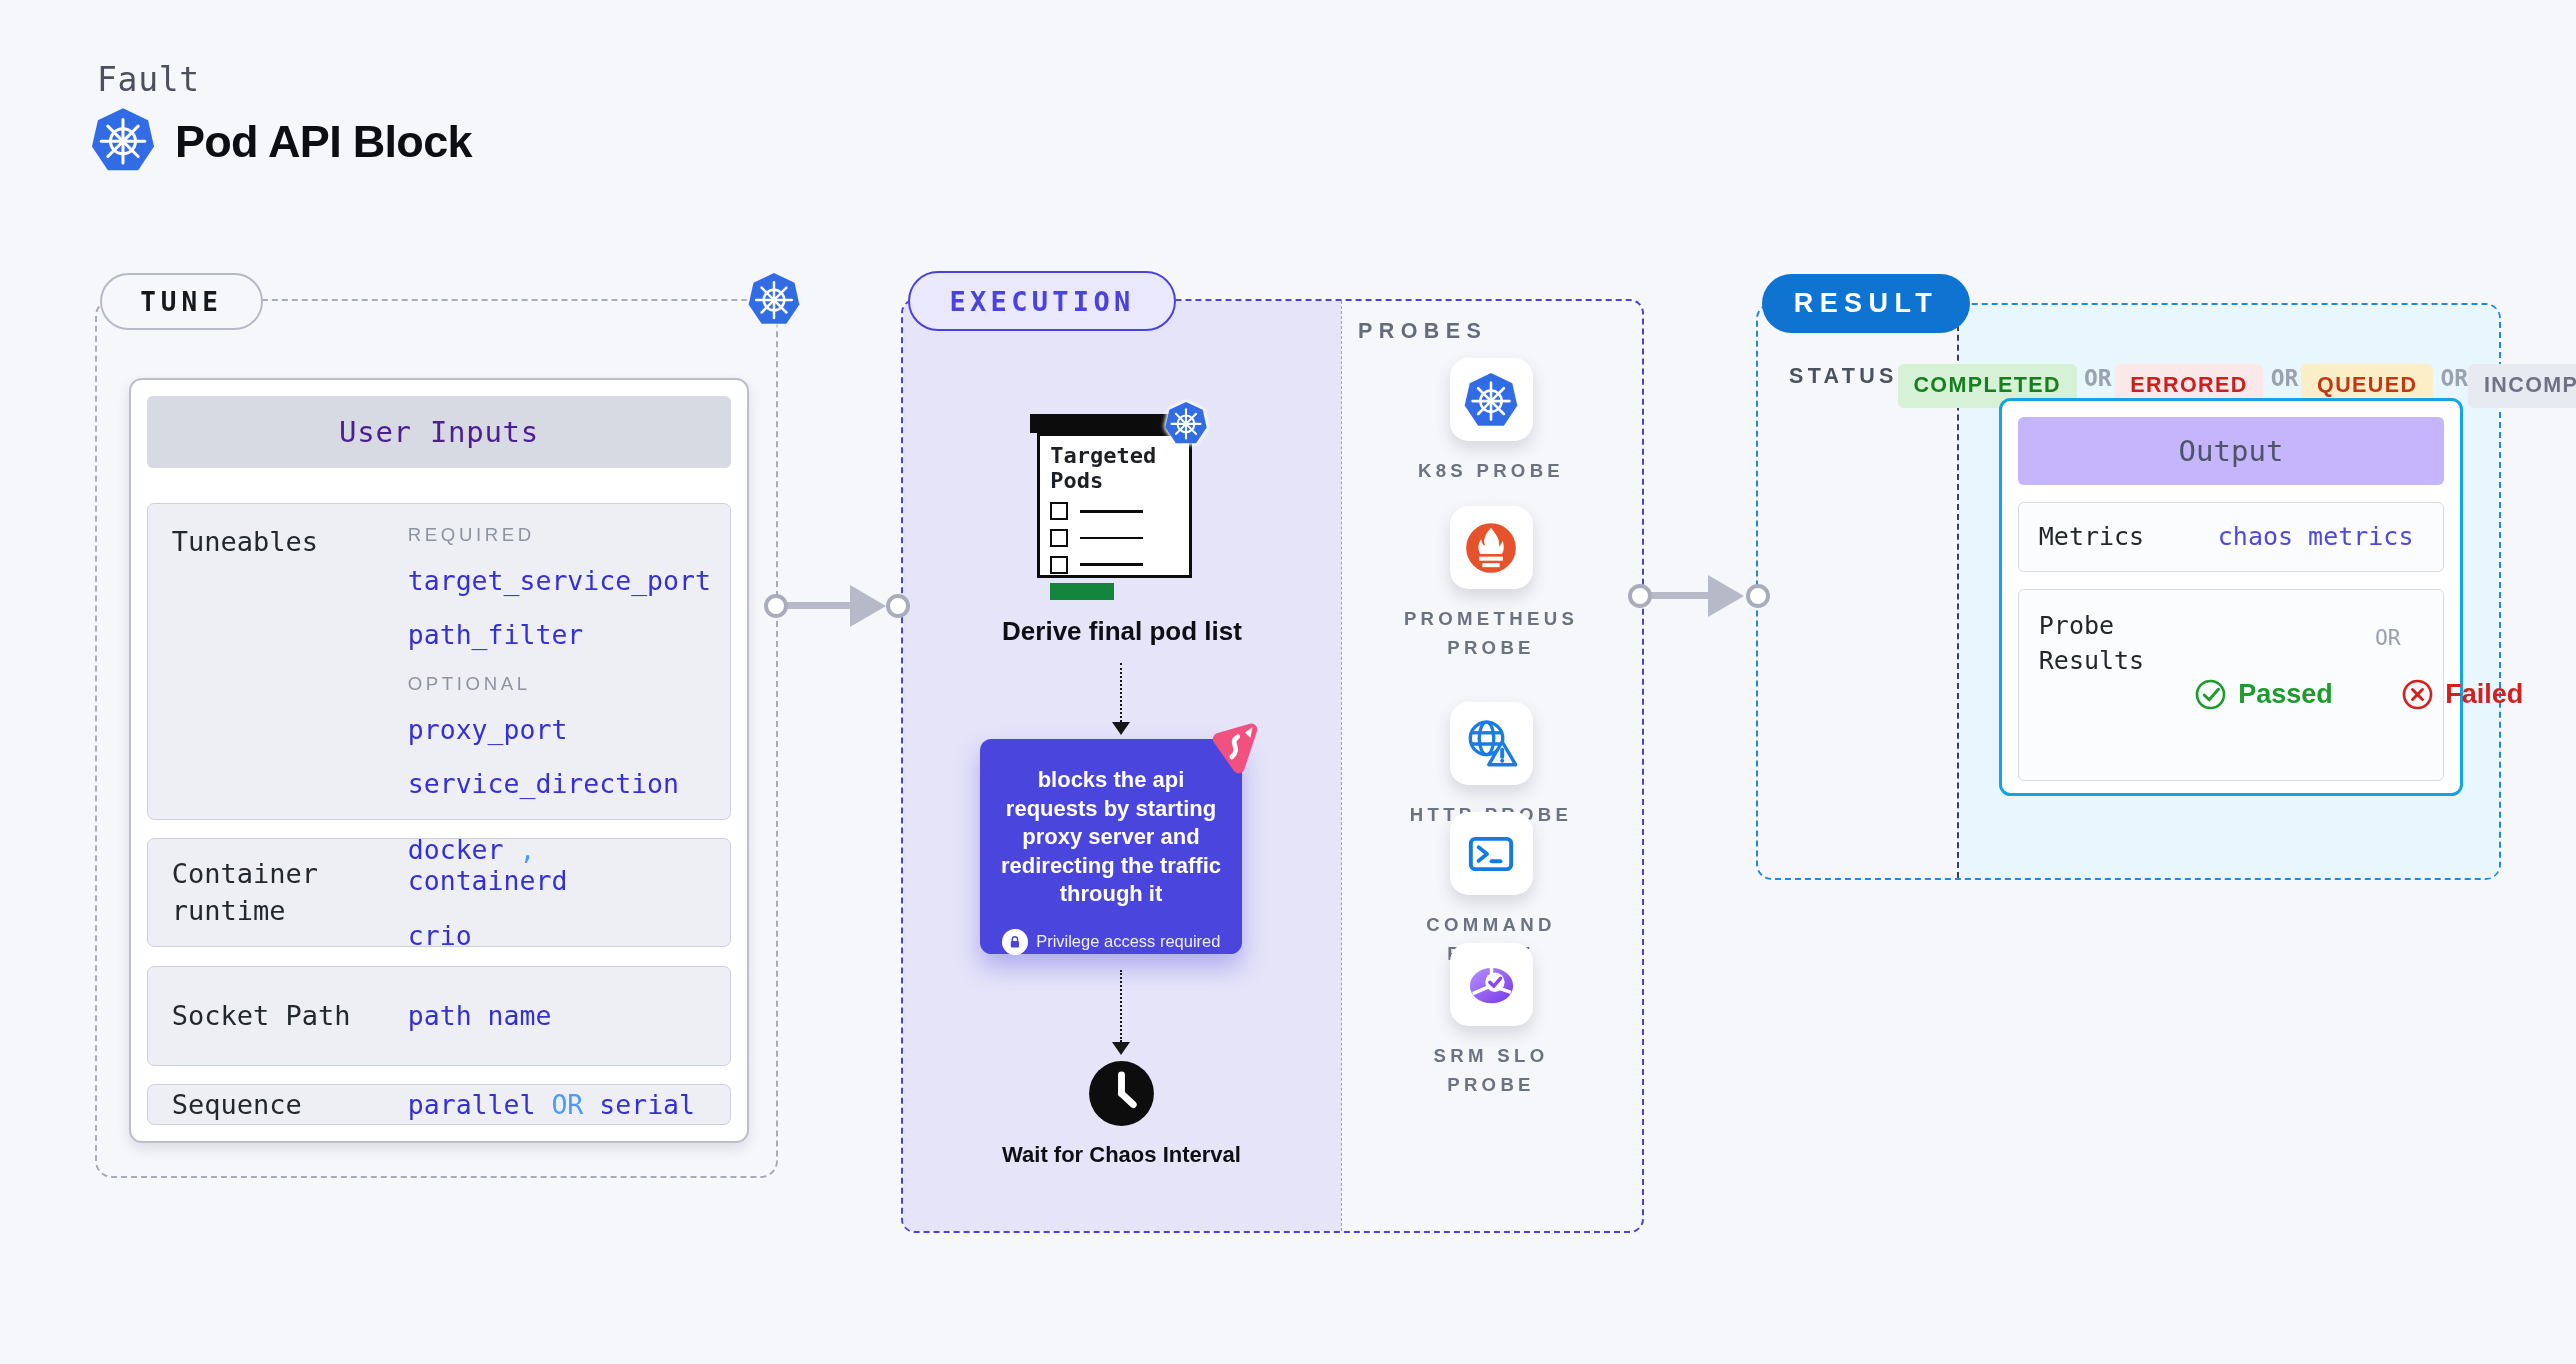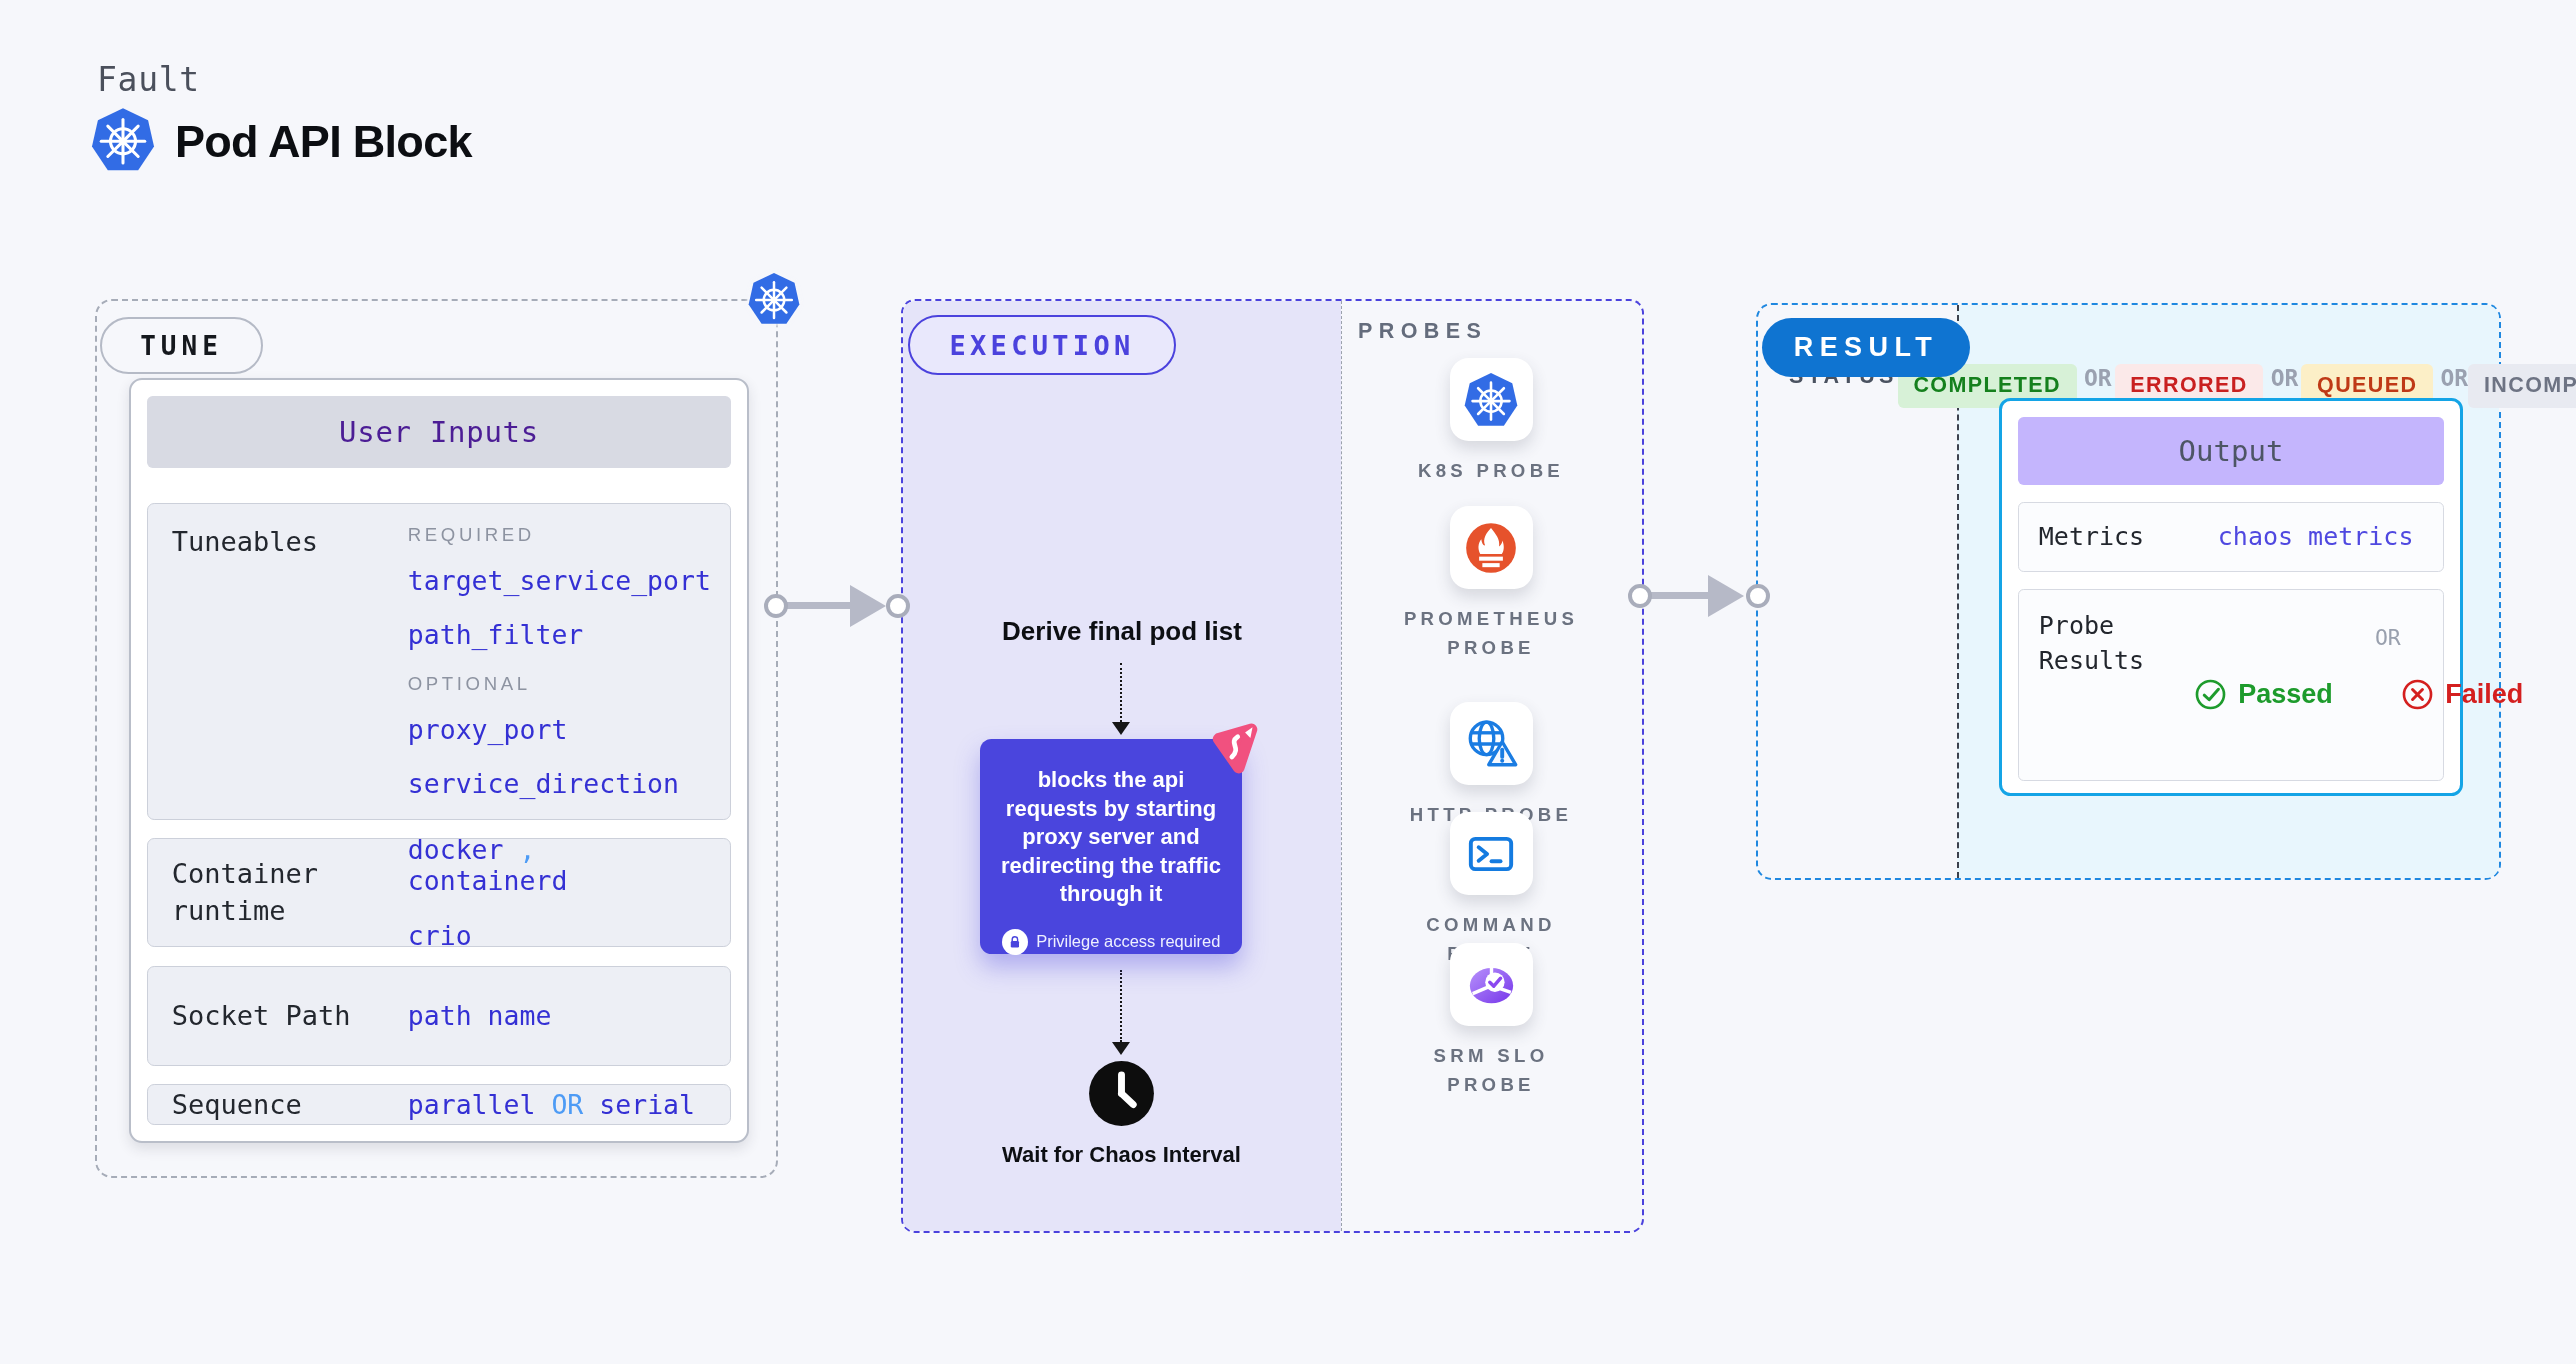--- a/index.html
+++ b/index.html
@@ -6,21 +6,21 @@
   .root{position:relative;width:2576px;height:1365px;background:#f6f7fb;overflow:hidden;
         font-family:"Liberation Sans","DejaVu Sans",sans-serif;color:#15181e;}
   .mono{font-family:"DejaVu Sans Mono","Liberation Mono",monospace;}
 
   
   .fault-label{position:absolute;left:97px;top:60px;font-size:33px;color:#4b505c;letter-spacing:0.7px;}
   .k8s-logo{position:absolute;left:90px;top:107px;width:66px;height:66px;}
   .page-title{position:absolute;left:175px;top:116px;font-size:45px;font-weight:bold;color:#0c0e12;letter-spacing:-0.7px;}
 
   
-  .pill{position:absolute;display:flex;align-items:center;justify-content:center;border-radius:31.5px;z-index:6;margin-top:44px;}
+  .pill{position:absolute;display:flex;align-items:center;justify-content:center;border-radius:31.5px;z-index:6;}
   .pill-tune{left:100px;top:273px;width:159px;height:53px;background:#f6f7fb;border:2.1px solid #b5bac6;
              font-size:26px;font-weight:bold;letter-spacing:5px;color:#15181d;}
   .pill-exec{left:908px;top:271px;width:264px;height:56px;background:#e9e8fc;border:2.9px solid #4b42dd;
              font-size:27px;font-weight:bold;letter-spacing:4.3px;color:#4b42dd;}
   .pill-result{left:1762px;top:274px;width:208px;height:59px;background:#0f74d1;
              font-size:27px;font-weight:bold;letter-spacing:6.4px;color:#ffffff;}
 
   
   .tune-box{position:absolute;left:95px;top:299px;width:679px;height:875px;
             border:2.1px dashed #a6acb8;border-radius:17px;}
@@ -267,20 +267,44 @@
   <div class="conn-tri" style="left:850px;top:585px"></div>
   <div class="conn-dot" style="left:764px;top:594px"></div>
   <div class="conn-dot" style="left:886px;top:594px"></div>
 
   <div class="exec-box">
     <div class="exec-fill"></div>
     <div class="exec-divider"></div>
   </div>
   <div class="pill mono pill-exec">EXECUTION</div>
 
+  <div class="pods-icon">
+    <div class="pods-bar"></div>
+    <div class="pods-body">
+      <div class="pods-title">Targeted Pods</div>
+      <div class="pods-row">
+          <span class="pods-check"></span>
+          <span class="pods-line"></span>
+        </div>
+      <div class="pods-row">
+          <span class="pods-check"></span>
+          <span class="pods-line"></span>
+        </div>
+      <div class="pods-row">
+          <span class="pods-check"></span>
+          <span class="pods-line"></span>
+        </div>
+      <div class="pods-green"></div>
+    </div>
+    <span class="pods-k8s">
+      <svg width="44" height="44" viewBox="0 0 62 62">
+          <use href="#k8s-sym"></use>
+        </svg>
+    </span>
+  </div>
 
   <div class="derive-label">Derive final pod list</div>
 
   <div class="dotline" style="left:1120px;top:663px;height:59px"></div>
   <div class="dot-arrow" style="left:1112px;top:722px"></div>
 
   <div class="action-box">
     <div class="action-text">blocks the api requests by starting proxy server and redirecting the traffic through it</div>
     <div class="action-foot">
       <span class="lock-bubble">

